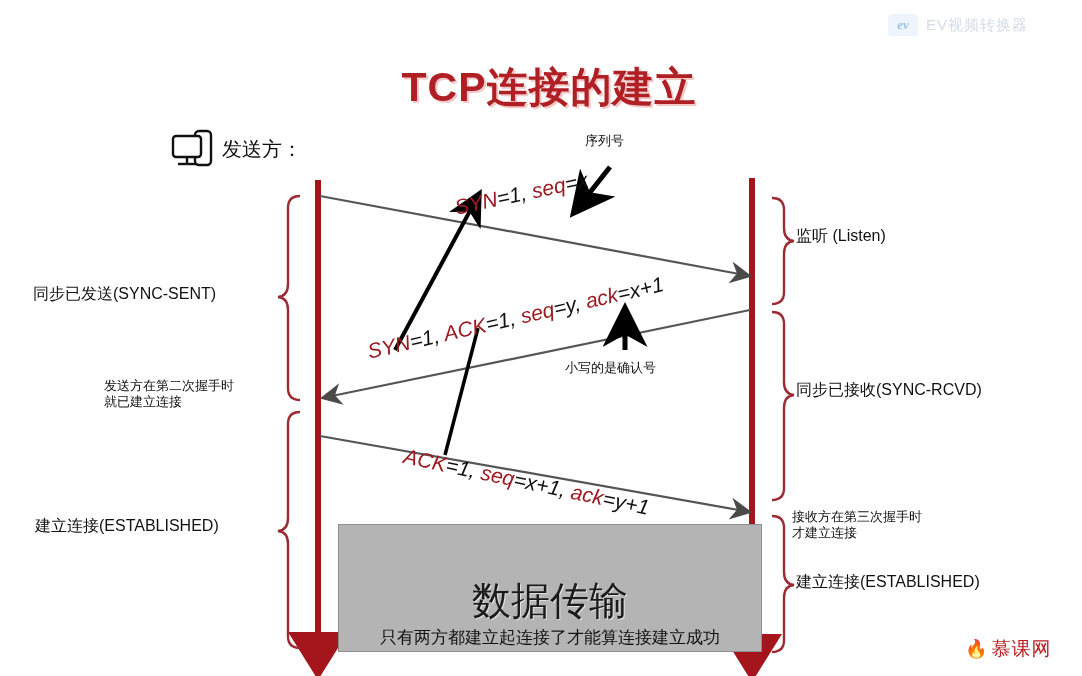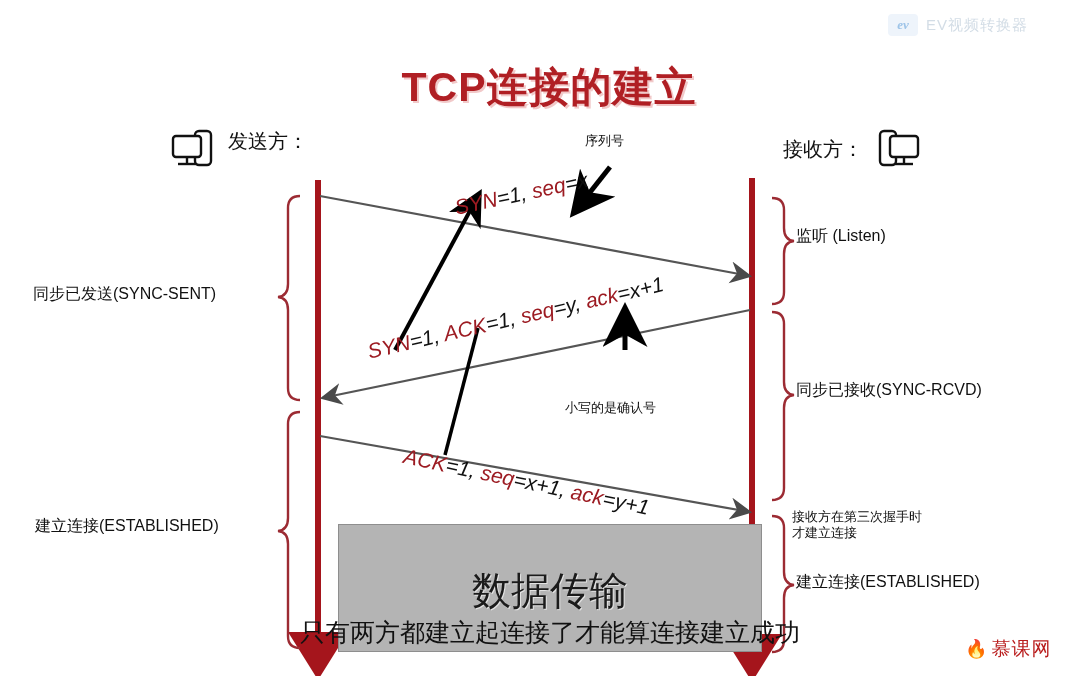--- a/index.html
+++ b/index.html
@@ -29,30 +29,30 @@
 
   
   #title{
     left:8px;top:60px;width:1082px;text-align:center;
     font-size:41px;font-weight:bold;color:#b01f24;
     text-shadow:2px 2px 0 #f1c9c9;
     letter-spacing:1px;
   }
 
   
-  #sender-endpoint{left:168px;top:128px;display:flex;gap:6px;font-family:Liberation Mono, monospace;}
+  #sender-endpoint{left:168px;top:128px;display:flex;align-items:center;font-family:Liberation Mono, monospace;}
   #receiver-endpoint{left:783px;top:128px;display:flex;align-items:center;gap:6px;}
   .ep-label{font-size:20px;color:#111;white-space:nowrap;}
 
   
   .note{font-size:13px;color:#111;line-height:1.25;white-space:nowrap;}
   .state{font-size:16px;color:#111;white-space:nowrap;}
 
   #lbl-seqno{left:585px;top:133px;}
-  #lbl-ackno{left:565px;top:360px;margin-top:40px;}
+  #lbl-ackno{left:565px;top:360px;}
 
   #state-sync-sent{left:33px;top:284px;}
   #state-established-left{left:35px;top:516px;}
   #note-sender{left:104px;top:378px;text-align:left;}
 
   #state-listen{left:796px;top:226px;}
   #state-sync-rcvd{left:796px;top:380px;}
   #note-receiver{left:792px;top:509px;}
   #state-established-right{left:796px;top:572px;}
 
@@ -70,21 +70,21 @@
   #data-box{
     left:338px;top:524px;width:424px;height:128px;
     background:#b4b4b4;border:1px solid #8e8e8e;
     display:flex;flex-direction:column;align-items:center;justify-content:flex-end;
     padding-bottom:2px;box-sizing:border-box;
   }
   #data-box-title{
     font-size:39px;color:#1b1b1b;font-weight:normal;
     text-shadow:1px 1px 0 #e3e3e3;margin-bottom:-2px;
   }
-  #data-box-sub{font-size:25px;color:#111;white-space:nowrap;font-family:Liberation Serif, serif;}
+  #data-box-sub{font-size:17px;color:#111;white-space:nowrap;font-family:Liberation Serif, serif;}
 
   
   #imooc{left:965px;top:636px;display:flex;align-items:center;gap:4px;}
   #imooc-flame{font-size:18px;color:#d98080;line-height:1;}
   #imooc-text{font-size:19px;color:#b91c1c;letter-spacing:1px;}
 </style>
 </head>
 <body>
 
 <div id="stage">
@@ -138,39 +138,34 @@
   <div id="sender-endpoint" class="abs">
     <svg width="54" height="42" viewBox="0 0 54 42">
       <rect x="27" y="3" width="16" height="34" rx="4" fill="#fff" stroke="#111" stroke-width="2.4"></rect>
       <rect x="5" y="8" width="28" height="21" rx="3" fill="#fff" stroke="#111" stroke-width="2.4"></rect>
       <line x1="19" y1="29" x2="19" y2="36" stroke="#111" stroke-width="2.4"></line>
       <line x1="10" y1="36" x2="28" y2="36" stroke="#111" stroke-width="2.4"></line>
     </svg>
     <span class="ep-label">发送方：</span>
   </div>
 
-  <div id="receiver-endpoint" class="abs">
-    <span class="ep-label">接收方：</span>
-    <svg width="54" height="42" viewBox="0 0 54 42">
-      <rect x="11" y="3" width="16" height="34" rx="4" fill="#fff" stroke="#111" stroke-width="2.4"></rect>
-      <rect x="21" y="8" width="28" height="21" rx="3" fill="#fff" stroke="#111" stroke-width="2.4"></rect>
-      <line x1="35" y1="29" x2="35" y2="36" stroke="#111" stroke-width="2.4"></line>
-      <line x1="26" y1="36" x2="44" y2="36" stroke="#111" stroke-width="2.4"></line>
-    </svg>
-  </div>
 
   <div id="lbl-seqno" class="abs note">序列号</div>
   <div id="lbl-ackno" class="abs note">小写的是确认号</div>
 
   <div id="msg1" class="abs msg"><span class="kw">SYN</span><span>=1, </span><span class="kw">seq</span><span>=x</span></div>
   <div id="msg2" class="abs msg"><span class="kw">SYN</span><span>=1, </span><span class="kw">ACK</span><span>=1, </span><span class="kw">seq</span><span>=y, </span><span class="kw">ack</span><span>=x+1</span></div>
   <div id="msg3" class="abs msg"><span class="kw">ACK</span><span>=1, </span><span class="kw">seq</span><span>=x+1, </span><span class="kw">ack</span><span>=y+1</span></div>
 
   <div id="state-sync-sent" class="abs state">同步已发送(SYNC-SENT)</div>
   <div id="state-established-left" class="abs state">建立连接(ESTABLISHED)</div>
+  <div id="note-sender" class="abs note">
+    <div>发送方在第二次握手时</div>
+    <div>就已建立连接</div>
+  </div>
 
   <div id="state-listen" class="abs state">监听 (Listen)</div>
   <div id="state-sync-rcvd" class="abs state">同步已接收(SYNC-RCVD)</div>
   <div id="note-receiver" class="abs note">
     <div>接收方在第三次握手时</div>
     <div>才建立连接</div>
   </div>
   <div id="state-established-right" class="abs state">建立连接(ESTABLISHED)</div>
 
   <div id="data-box" class="abs">

